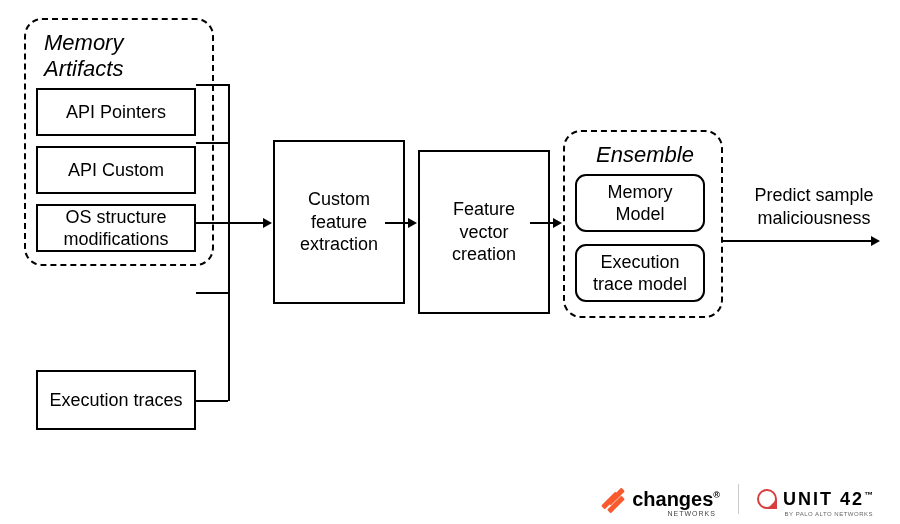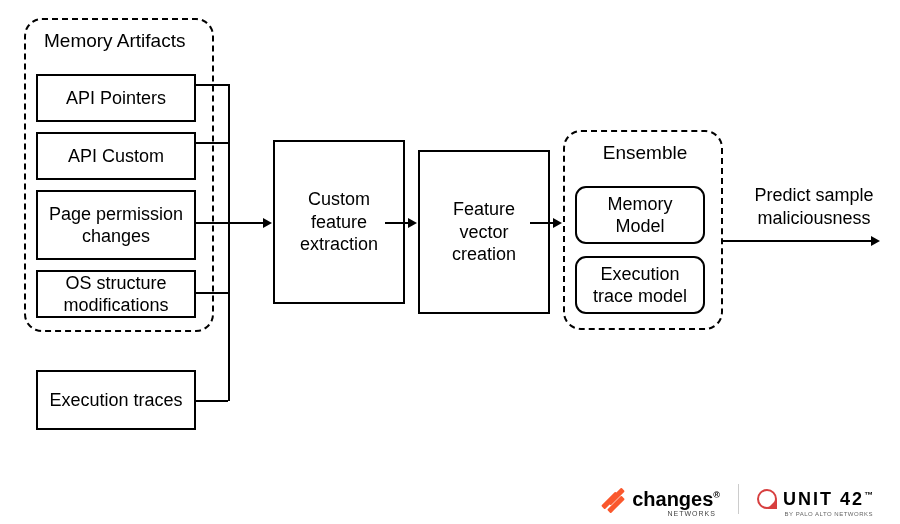--- a/index.html
+++ b/index.html
@@ -16,23 +16,24 @@
     width: 900px;
     height: 480px;
   }
   .dashed-group {
     position: absolute;
     border: 2px dashed #000;
     border-radius: 18px;
     padding: 8px 10px 12px 10px;
   }
   .group-title {
-    font-size: 19px;
-    padding: 2px 4px 22px 8px;
+    font-size: 22px;
+    padding: 2px 4px 6px 8px;
     text-align: left;
+    font-style: italic;
   }
   .box {
     border: 2px solid #000;
     background: #fff;
     display: flex;
     align-items: center;
     justify-content: center;
     text-align: center;
     font-size: 18px;
     line-height: 1.25;
@@ -140,21 +141,20 @@
 </head>
 <body>
 
 <div class="diagram">
 
   <div class="dashed-group" style="left:24px; top:18px; width:190px;">
     <div class="group-title">Memory Artifacts</div>
     <div class="stack">
       <div class="box mem-box">API Pointers</div>
       <div class="box mem-box">API Custom</div>
-      <div class="box mem-box tall">Page permission changes</div>
       <div class="box mem-box">OS structure modifications</div>
     </div>
   </div>
 
   <div class="box exec-box" style="left:36px; top:370px;">Execution traces</div>
 
   <div class="box proc-box" style="left:273px; top:140px;">Custom feature extraction</div>
 
   <div class="box proc-box" style="left:418px; top:140px;margin-top:10px;">Feature vector creation</div>
 

